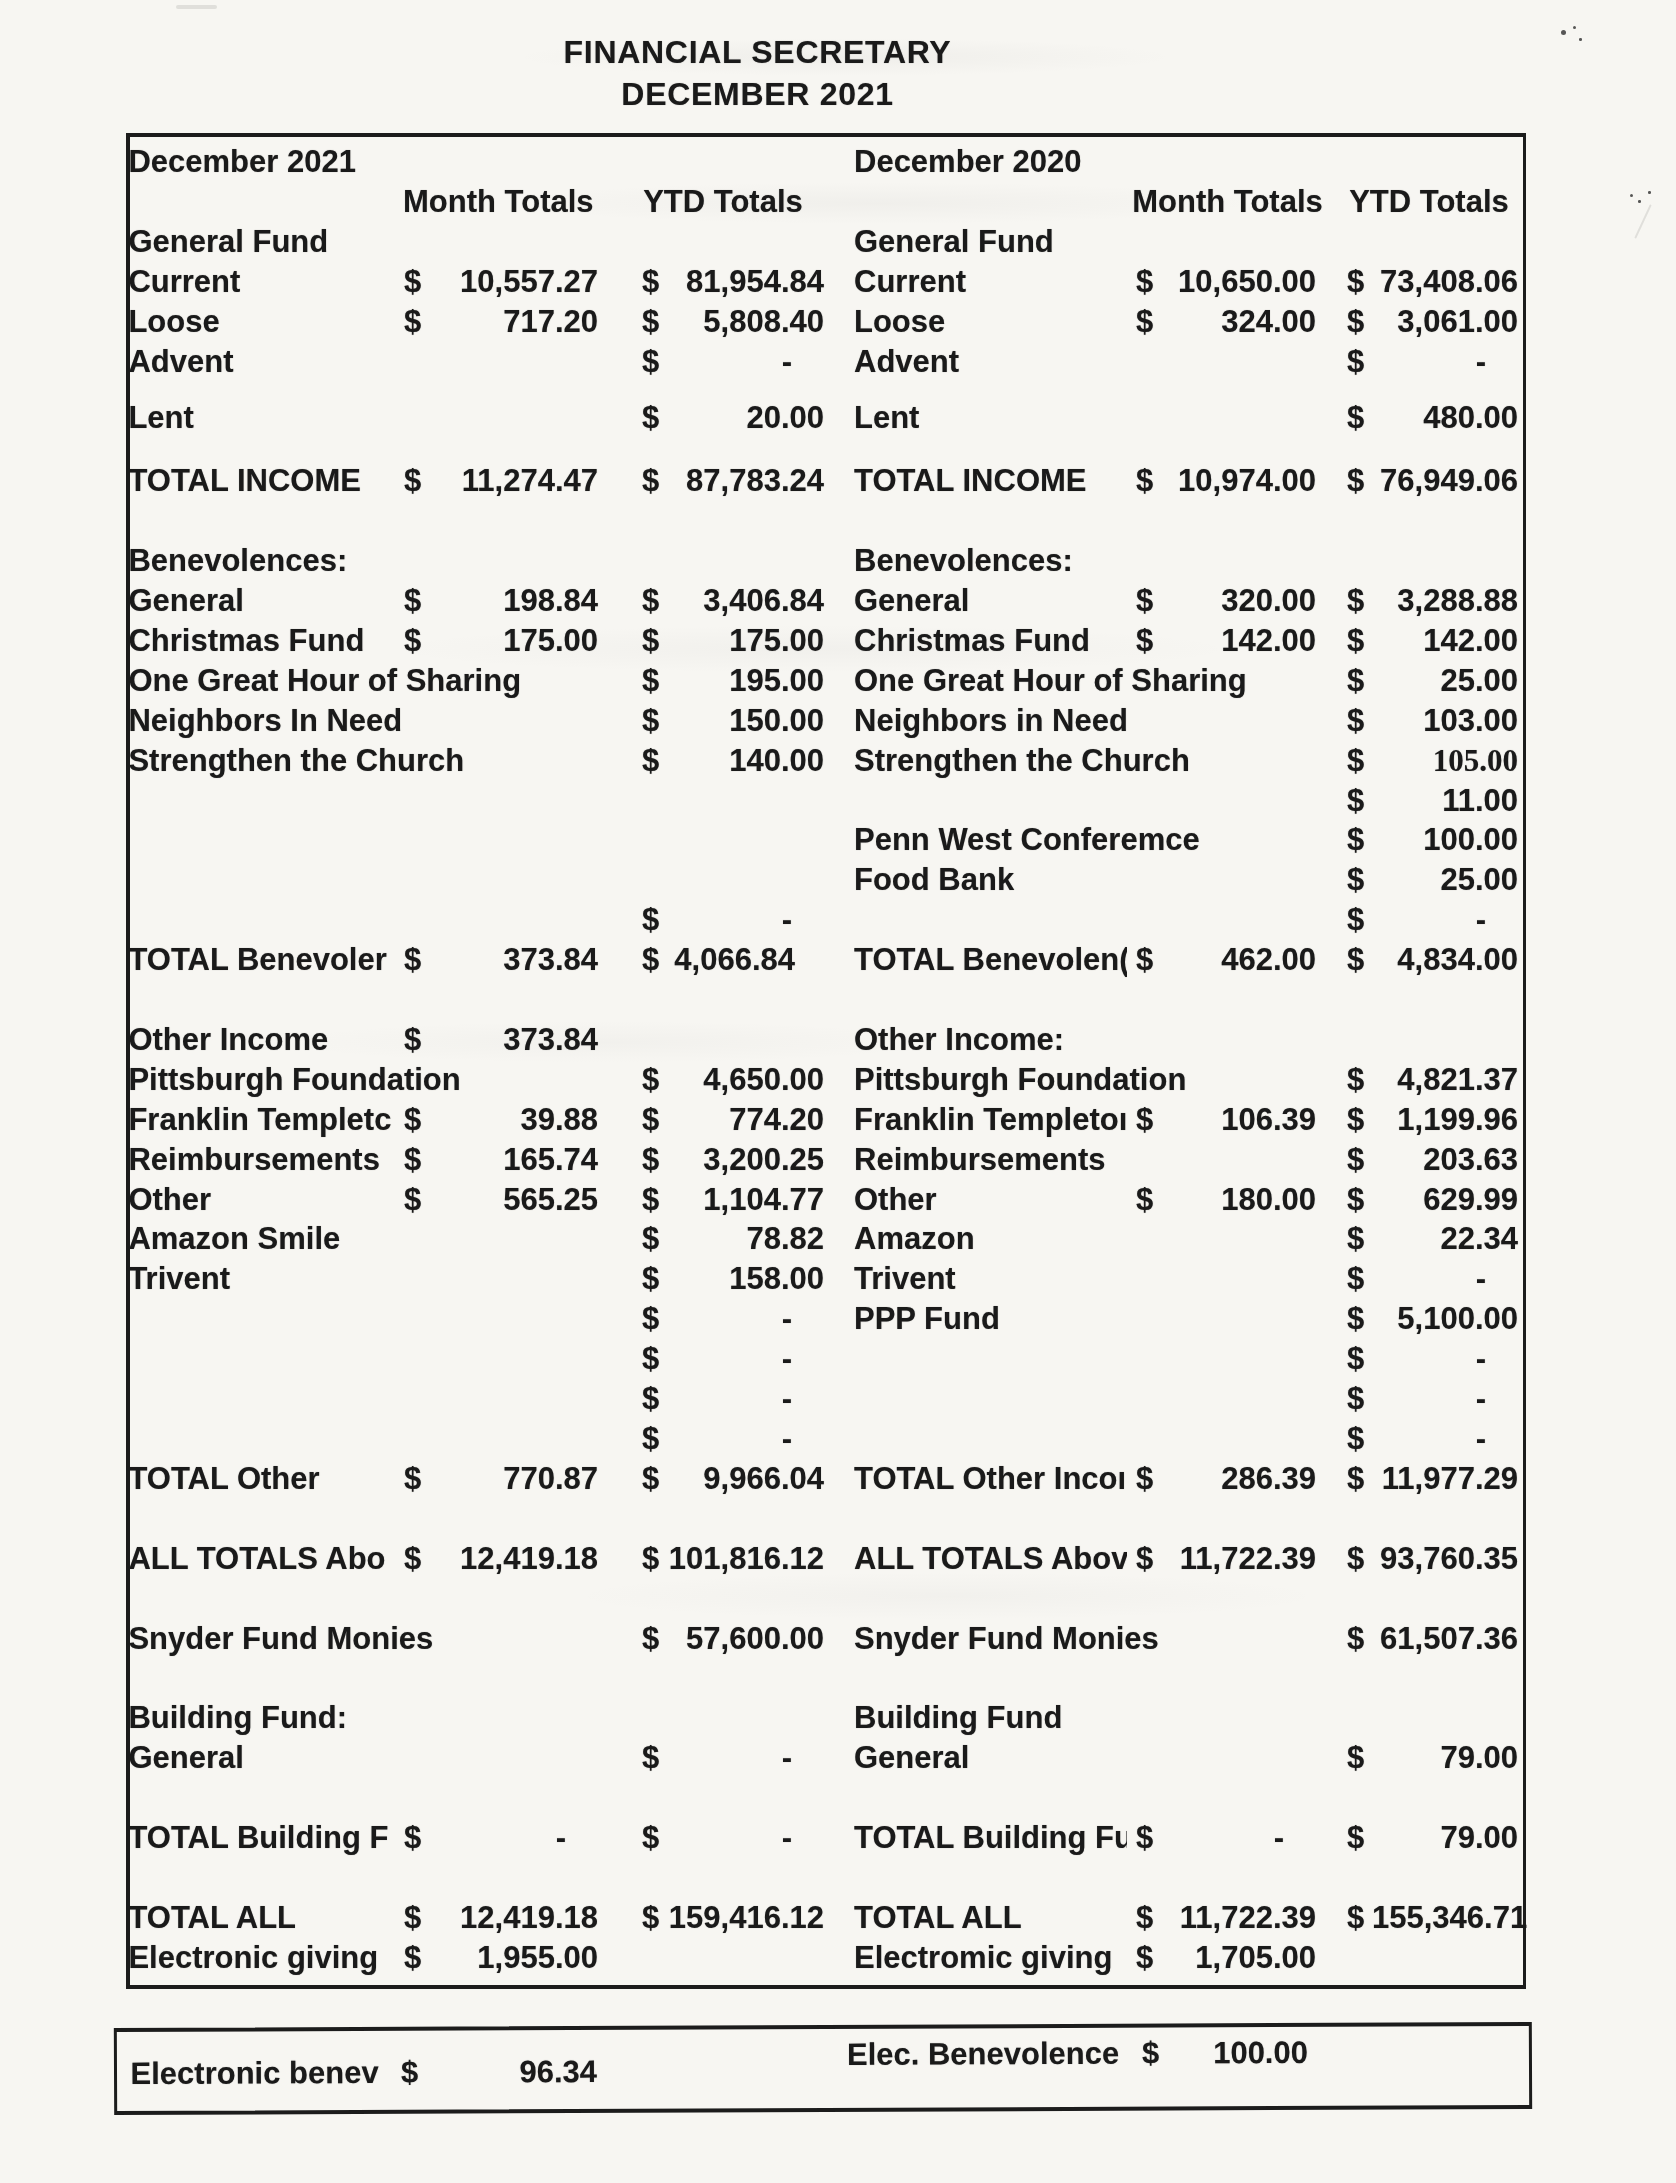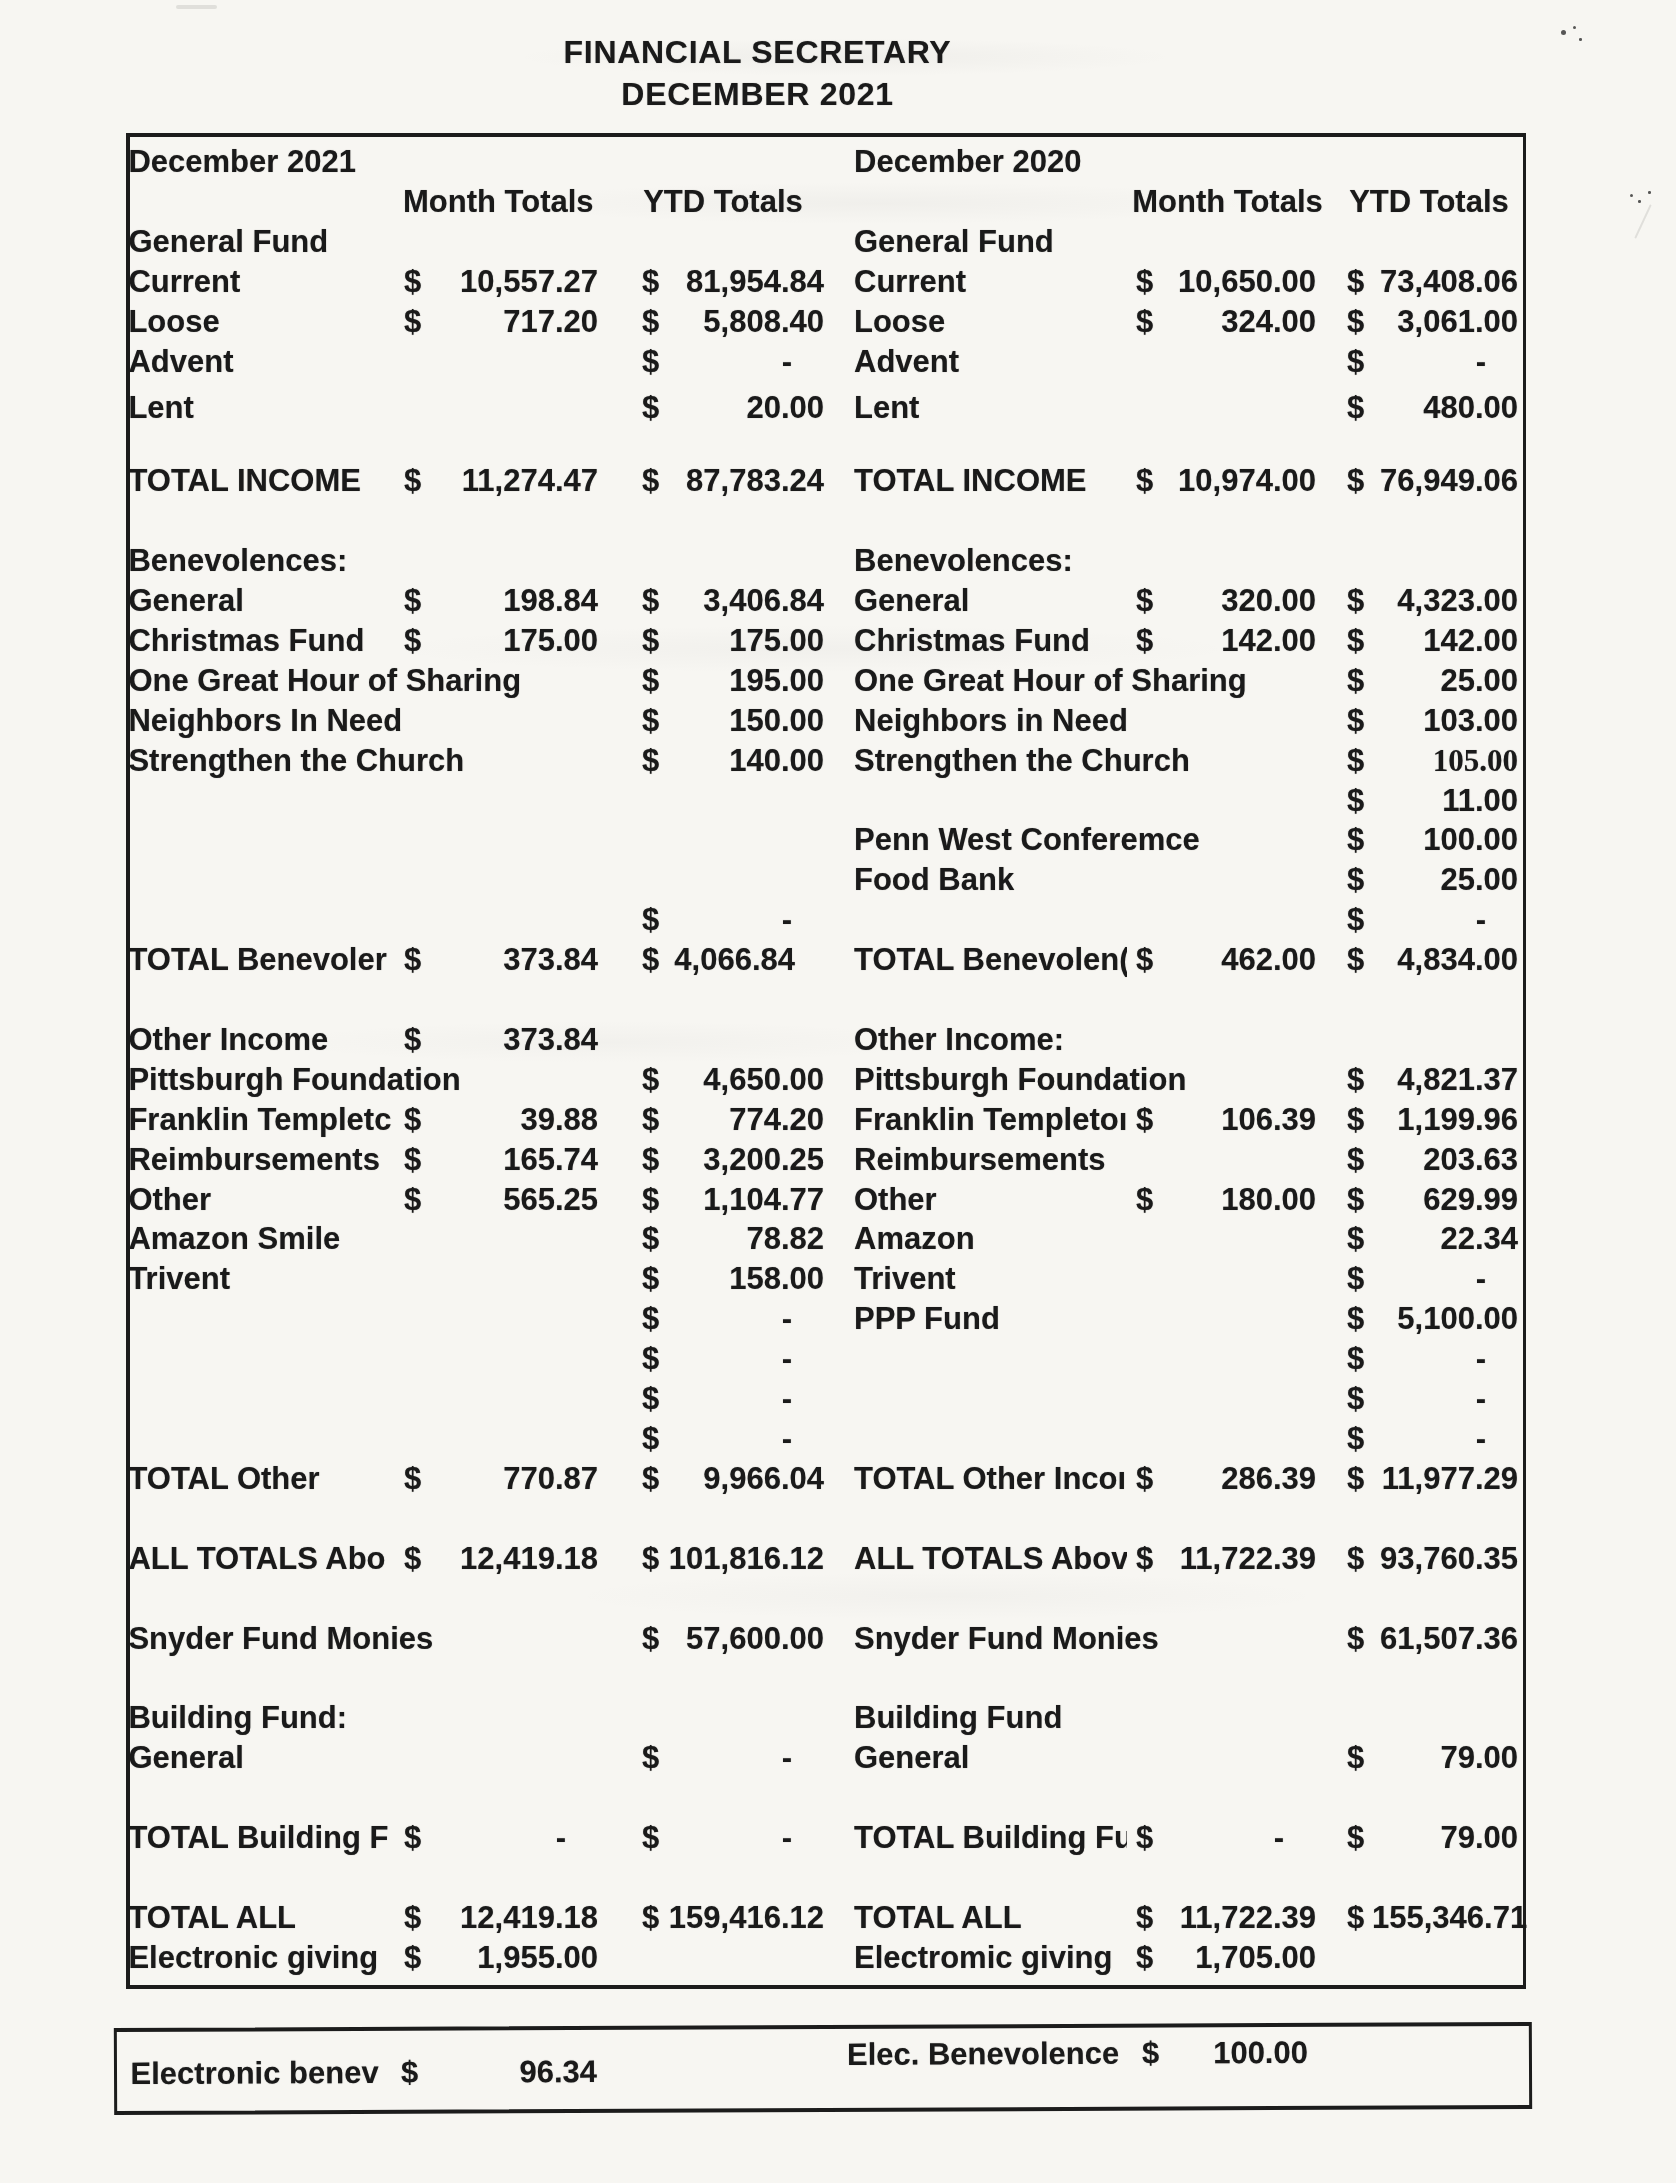--- a/index.html
+++ b/index.html
@@ -87,21 +87,21 @@
         <span class="cell amt" style="left: 1249px; width: 146px;">3,061.00</span>
       </div>
       <div class="row" style="top: 342px;">
         <span class="cell lbl" style="left: 5.4px; width: 521px;">Advent</span>
         <span class="cell " style="left: 519px; width: 27px;">$</span>
         <span class="cell amt dash" style="left: 545px; width: 156px;">-</span>
         <span class="cell lbl" style="left: 731px; width: 521px;">Advent</span>
         <span class="cell " style="left: 1224px; width: 27px;">$</span>
         <span class="cell amt dash" style="left: 1249px; width: 146px;">-</span>
       </div>
-      <div class="row" style="top: 388px;">
+      <div class="row" style="top: 398px;">
         <span class="cell lbl" style="left: 5.4px; width: 521px;">Lent</span>
         <span class="cell " style="left: 519px; width: 27px;">$</span>
         <span class="cell amt" style="left: 545px; width: 156px;">20.00</span>
         <span class="cell lbl" style="left: 731px; width: 521px;">Lent</span>
         <span class="cell " style="left: 1224px; width: 27px;">$</span>
         <span class="cell amt" style="left: 1249px; width: 146px;">480.00</span>
       </div>
       <div class="row" style="top: 421px;"></div>
       <div class="row" style="top: 461px;">
         <span class="cell lbl" style="left: 5.4px; width: 273px;">TOTAL INCOME</span>
@@ -123,21 +123,21 @@
       <div class="row" style="top: 581px;">
         <span class="cell lbl" style="left: 5.4px; width: 273px;">General</span>
         <span class="cell " style="left: 281px; width: 27px;">$</span>
         <span class="cell amt" style="left: 322px; width: 153px;">198.84</span>
         <span class="cell " style="left: 519px; width: 27px;">$</span>
         <span class="cell amt" style="left: 545px; width: 156px;">3,406.84</span>
         <span class="cell lbl" style="left: 731px; width: 273px;">General</span>
         <span class="cell " style="left: 1013px; width: 27px;">$</span>
         <span class="cell amt" style="left: 1040px; width: 153px;">320.00</span>
         <span class="cell " style="left: 1224px; width: 27px;">$</span>
-        <span class="cell amt" style="left: 1249px; width: 146px;">4,323.00</span>
+        <span class="cell amt" style="left: 1249px; width: 146px;">3,288.88</span>
       </div>
       <div class="row" style="top: 621px;">
         <span class="cell lbl" style="left: 5.4px; width: 273px;">Christmas Fund</span>
         <span class="cell " style="left: 281px; width: 27px;">$</span>
         <span class="cell amt" style="left: 322px; width: 153px;">175.00</span>
         <span class="cell " style="left: 519px; width: 27px;">$</span>
         <span class="cell amt" style="left: 545px; width: 156px;">175.00</span>
         <span class="cell lbl" style="left: 731px; width: 273px;">Christmas Fund</span>
         <span class="cell " style="left: 1013px; width: 27px;">$</span>
         <span class="cell amt" style="left: 1040px; width: 153px;">142.00</span>

